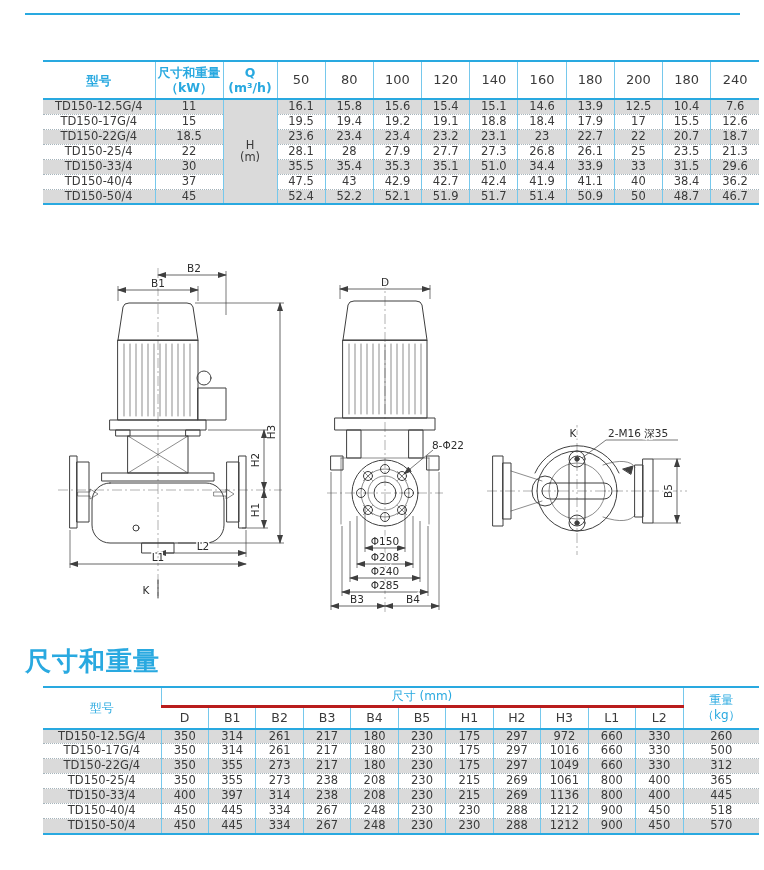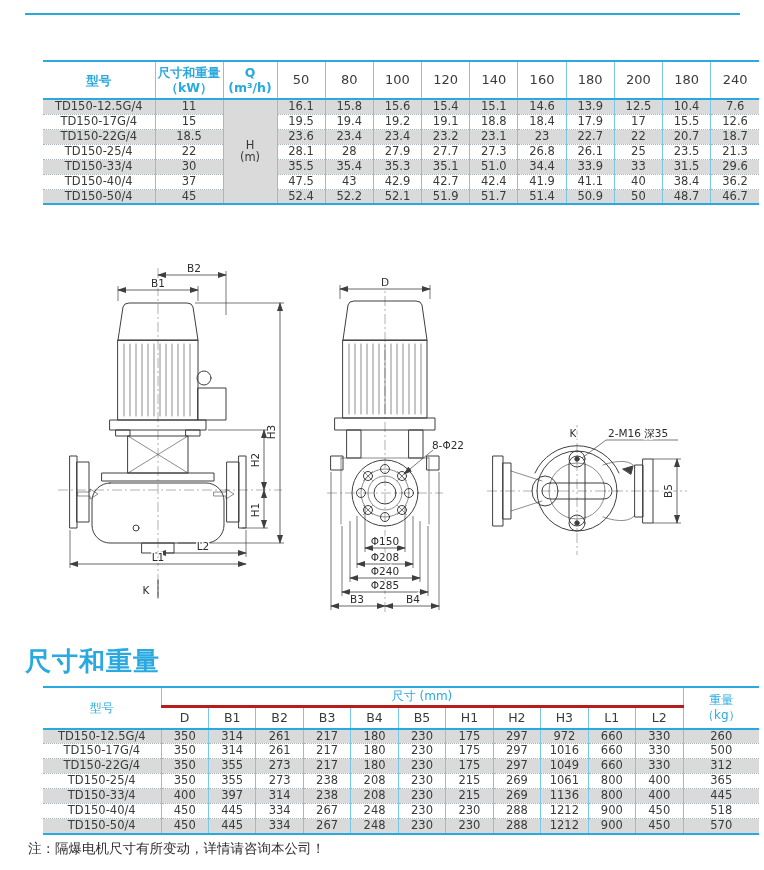--- a/index.html
+++ b/index.html
@@ -521,14 +521,13 @@
           <td>230</td>
           <td>288</td>
           <td>1212</td>
           <td>900</td>
           <td>450</td>
           <td>570</td>
         </tr>
       </tbody>
   </table>
 
-  <p class="footnote">注：隔爆电机尺寸有所变动，详情请咨询本公司！</p>
 </div>
 
 </body></html>

